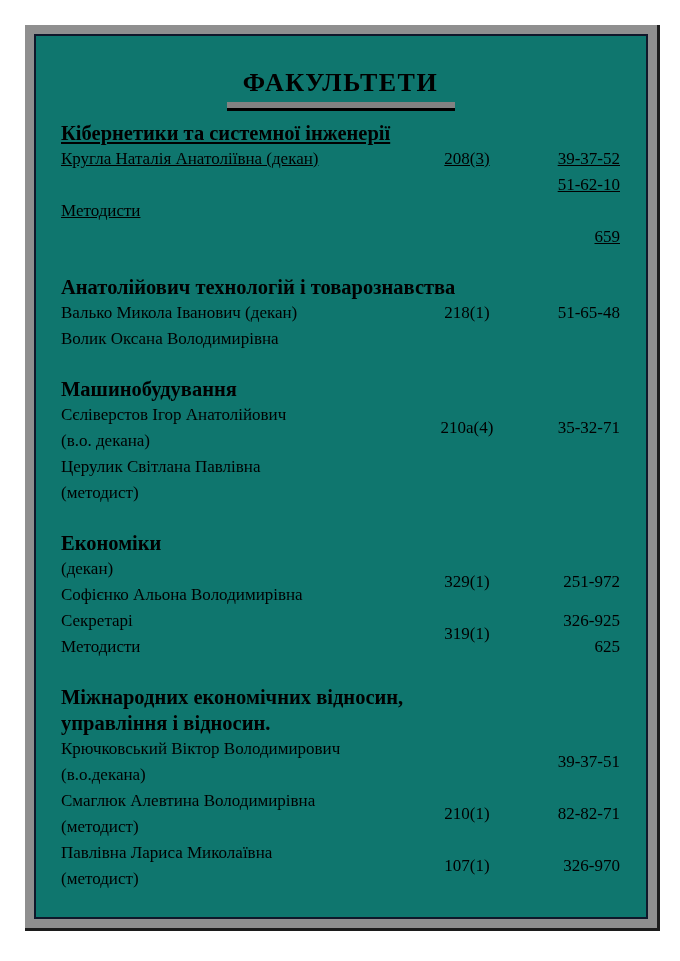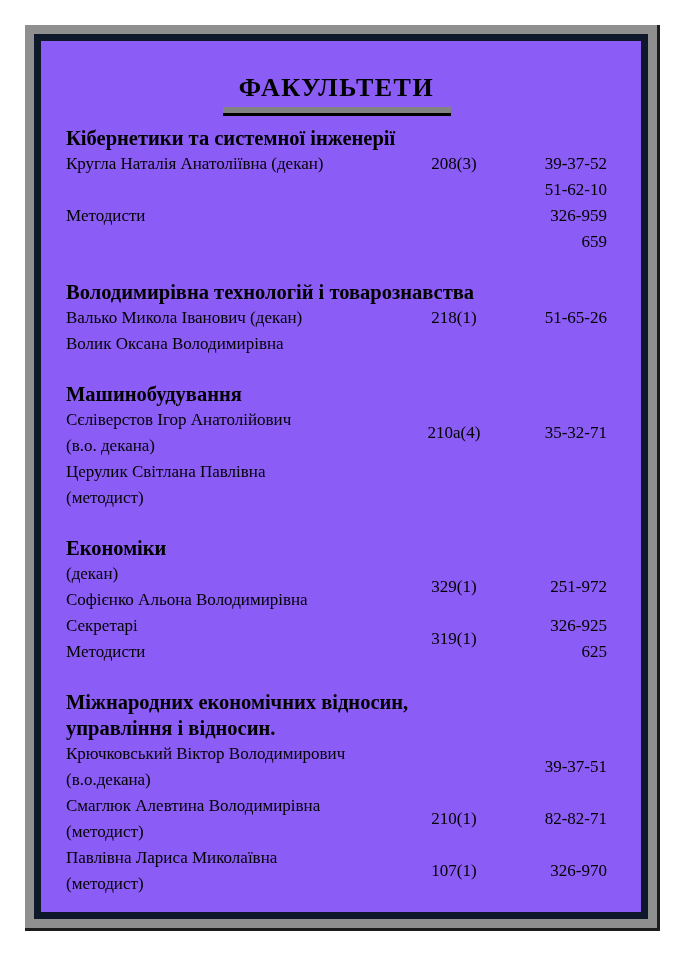--- a/index.html
+++ b/index.html
@@ -20,44 +20,44 @@
   .frame-outer{
     position:absolute;
     left:25px; top:25px; right:20px; bottom:30px;
     background:var(--frame-gray);
     padding:9px;
     border-right:3px solid var(--frame-dark);
     border-bottom:3px solid var(--frame-dark);
     box-sizing:border-box;
   }
   .frame-inner{
-    background:#8b5cf6;
-    border:7px solid #0f172a;
+    background:#0f766e;
+    border:2px solid #0f172a;
     box-sizing:border-box;
     width:100%; height:100%;
-    padding:32px 34px 12px 25px;
+    padding:32px 26px 12px 25px;
     overflow:hidden;
   }
   .doc-title{
     text-align:center;
     font-size:26px;
     font-weight:bold;
     letter-spacing:1.5px;
     line-height:30px;
   }
   .title-bar{
     width:228px;
     height:6px;
     margin:4px auto 0 auto;
     background:var(--bar-gray);
     border-bottom:3px solid #000000;
   }
   .sections{margin-top:8px;}
   .section{margin-top:24px;}
-  .section:first-child{margin-top:9px;}
+  .section:first-child{margin-top:9px;text-decoration:underline;}
   .section-title{
     font-weight:bold;
     font-size:20.5px;
     line-height:26px;
   }
   .row{
     display:flex;
     align-items:center;
     font-size:17px;
     line-height:26px;
@@ -94,43 +94,40 @@
               <div class="col-room"></div>
               <div class="col-phone">
                 <div class="line">51-62-10</div>
               </div>
             </div>
             <div class="row">
               <div class="col-name">
                 <div class="line">Методисти</div>
               </div>
               <div class="col-room"></div>
-              <div class="col-phone">
-                <div class="line">326-959</div>
-              </div>
             </div>
             <div class="row">
               <div class="col-name"></div>
               <div class="col-room"></div>
               <div class="col-phone">
                 <div class="line">659</div>
               </div>
             </div>
           </div>
           <div class="section">
             <div class="section-title">
-              <div class="line">Володимирівна технологій і товарознавства</div>
+              <div class="line">Анатолійович технологій і товарознавства</div>
             </div>
             <div class="row">
               <div class="col-name">
                 <div class="line">Валько Микола Іванович (декан)</div>
               </div>
               <div class="col-room">218(1)</div>
               <div class="col-phone">
-                <div class="line">51-65-26</div>
+                <div class="line">51-65-48</div>
               </div>
             </div>
             <div class="row">
               <div class="col-name">
                 <div class="line">Волик Оксана Володимирівна</div>
               </div>
               <div class="col-room"></div>
               <div class="col-phone"></div>
             </div>
           </div>

